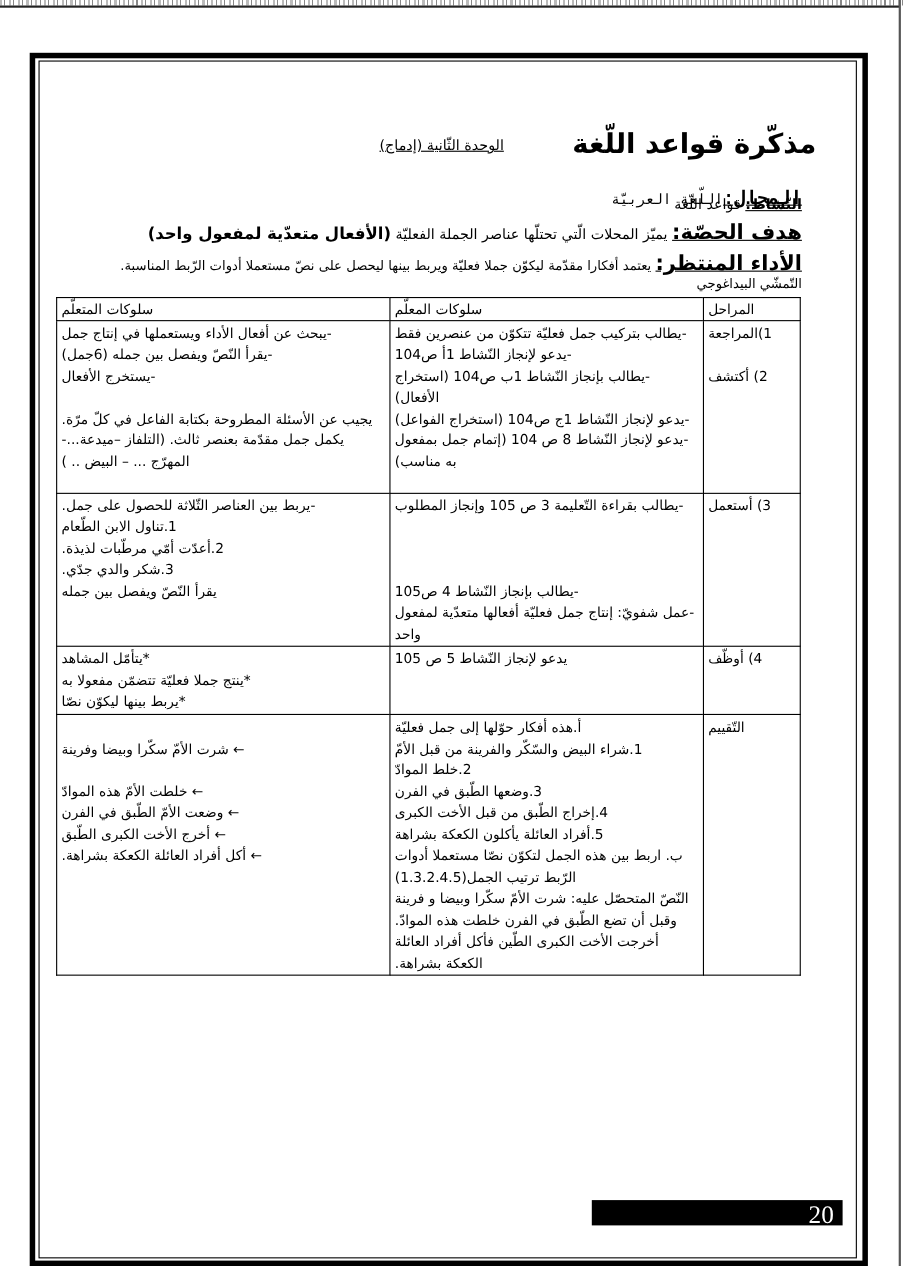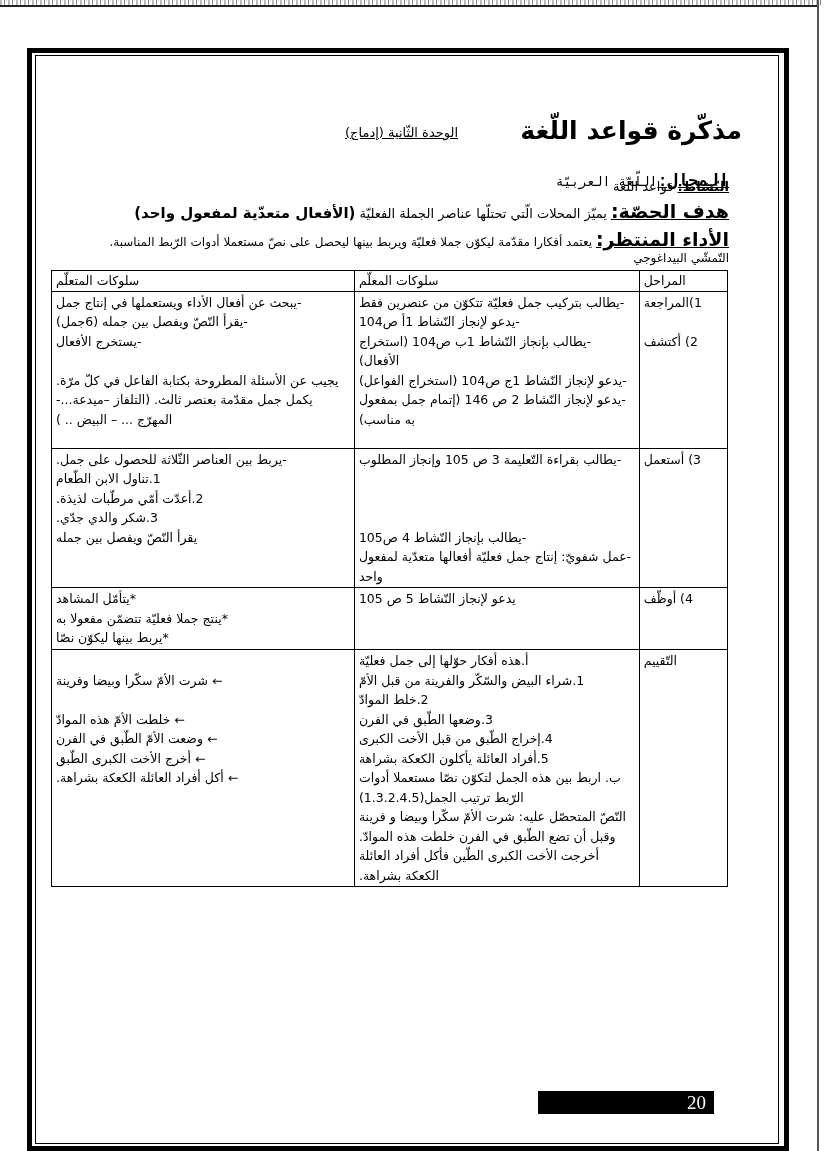--- a/index.html
+++ b/index.html
@@ -26,22 +26,22 @@
                direction:rtl; font-size:12.5px; line-height:19.5px; }
   table.plan td, table.plan th { border:1.5px solid #000; vertical-align:top; padding:1px 4px; text-align:left; font-weight:normal; }
   table.plan th { font-size:12.5px; padding:0 4px; height:19px; }
   .col-stage { width:79px; }
   .col-teacher { width:275px; }
   .col-learner { width:293px; }
   .line { display:block; white-space:nowrap; }
   .wrap { display:block; white-space:normal; }
   .gap { display:block; height:19.5px; }
 
-  .page-num { position:absolute; left:538px; top:1091px; width:176px; height:23px; background:#000;
-              color:#fff; font-family:"Liberation Serif", serif; font-size:19px; text-align:right;
+  .page-num { position:absolute; left:538px; top:1091px; width:228px; height:23px; background:#000;
+              color:#fff; font-family:"Liberation Serif", serif; font-size:23px; text-align:right;
               box-sizing:border-box; padding:1px 8px 0 0; }
 </style>
 </head>
 <body>
 
 <div class="scan-top"></div>
 <div class="scan-topline"></div>
 <div class="outer-border"></div>
 <div class="frame"></div>
 <div class="frame-inner"></div>
@@ -81,21 +81,21 @@
       <td>
         <span class="line">1)المراجعة</span>
         <span class="gap"></span>
         <span class="line">2) أكتشف</span>
       </td>
       <td>
         <span class="wrap">-يطالب بتركيب جمل فعليّة تتكوّن من عنصرين فقط</span>
         <span class="wrap">-يدعو لإنجاز النّشاط 1أ ص104</span>
         <span class="wrap">-يطالب بإنجاز النّشاط 1ب ص104 (استخراج الأفعال)</span>
         <span class="wrap">-يدعو لإنجاز النّشاط 1ج ص104 (استخراج الفواعل)</span>
-        <span class="wrap">-يدعو لإنجاز النّشاط 2 ص 146 (إتمام جمل بمفعول به مناسب)</span>
+        <span class="wrap">-يدعو لإنجاز النّشاط 8 ص 104 (إتمام جمل بمفعول به مناسب)</span>
       </td>
       <td>
         <span class="wrap">-يبحث عن أفعال الأداء ويستعملها في إنتاج جمل</span>
         <span class="wrap">-يقرأ النّصّ ويفصل بين جمله (6جمل)</span>
         <span class="wrap">-يستخرج الأفعال</span>
         <span class="gap"></span>
         <span class="wrap">يجيب عن الأسئلة المطروحة بكتابة الفاعل في كلّ مرّة.</span>
         <span class="wrap">يكمل جمل مقدّمة بعنصر ثالث. (التلفاز –ميدعة...- المهرّج ... – البيض .. )</span>
       </td>
     </tr>

